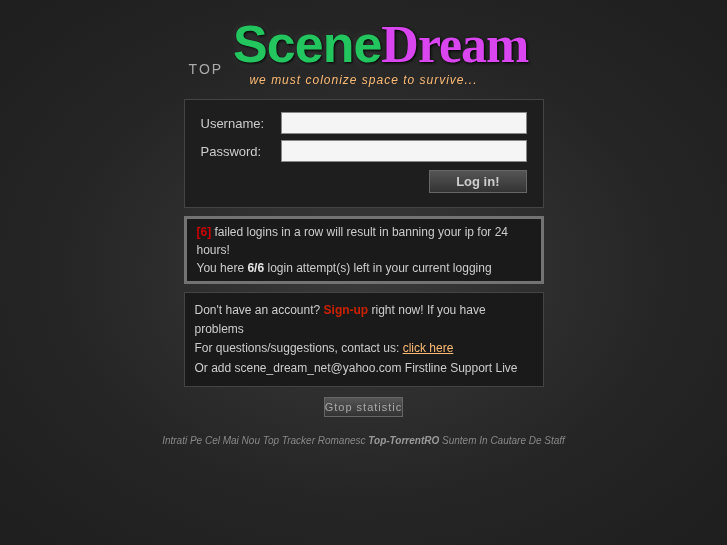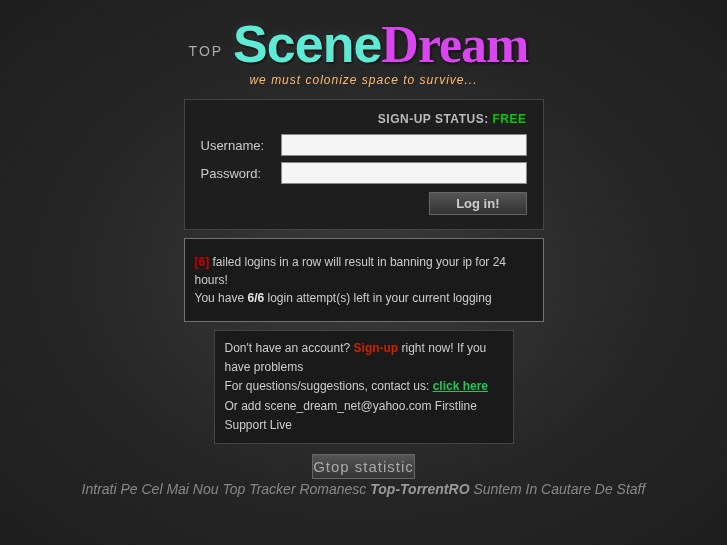--- a/index.html
+++ b/index.html
@@ -37,21 +37,21 @@
       font-size: 14px;
       color: #aaaaaa;
       position: relative;
       top: 6px;
       left: -10px;
       letter-spacing: 2px;
       font-weight: normal;
     }
 
     .logo-scene {
-      color: #5eead4;
+      color: #22c55e;
       text-shadow: 1px 1px 3px #000, 0 0 10px rgba(255,255,255,0.1);
     }
 
     .logo-dream {
       color: #d946ef;
       text-shadow: 1px 1px 3px #000;
       font-family: Liberation Serif, serif;
     }
 
     .tagline {
@@ -121,44 +121,44 @@
       color: #cccccc;
       font-size: 13px;
       padding: 3px 26px;
       cursor: pointer;
       font-weight: bold;
     }
 
     
     .warning-box {
       background-color: #1a1a1a;
-      border: 1px solid #737373;
+      border: 3px solid #737373;
       width: 360px;
-      padding: 14px 10px;
+      padding: 4px 10px;
       margin-bottom: 8px;
       font-size: 12px;
       color: #cccccc;
       line-height: 1.5;
     }
 
     .warning-number {
       color: #cc0000;
       font-weight: bold;
     }
 
     .attempts-left {
       color: #e5e5e5;
       font-weight: bold;
     }
 
     
     .info-box {
       background-color: #1a1a1a;
       border: 1px solid #444;
-      width: 300px;
+      width: 360px;
       padding: 8px 10px;
       margin-bottom: 10px;
       font-size: 12px;
       color: #cccccc;
       line-height: 1.6;
     }
 
     .signup-link {
       color: #cc2200;
       font-weight: bold;
@@ -167,90 +167,87 @@
     }
 
     .recover-link {
       color: #cccccc;
       font-weight: bold;
       text-decoration: underline;
       cursor: pointer;
     }
 
     .click-here-link {
-      color: #22c55e;
-      font-weight: bold;
+      color: #fdba74;
+      font-weight: normal;
       text-decoration: underline;
       cursor: pointer;
     }
 
     
     .stats-btn {
       background: linear-gradient(to bottom, #555, #333);
       border: 1px solid #666;
       color: #aaaaaa;
-      font-size: 15px;
+      font-size: 11px;
       padding: 3px 0;
       cursor: pointer;
+      margin-bottom: 16px;
       letter-spacing: 1px;
     }
 
     
     .footer-text {
-      font-size: 14px;
+      font-size: 10px;
       color: #888888;
       text-align: left;
       font-style: italic;
       padding: 0 40px;
       line-height: 1.5;
     }
 
     .footer-bold {
       font-weight: bold;
       font-style: italic;
       color: #999999;
     }
   </style>
 </head>
 <body>
 
 <div class="logo-area">
-  <div style="display:flex; align-items:center; justify-content:center;">
+  <div style="display:flex; align-items:flex-end; justify-content:center;">
     <span class="logo-top">TOP</span>
     <span class="logo-text">
       <span class="logo-scene">Scene</span><span class="logo-dream">Dream</span>
     </span>
   </div>
   <div class="tagline">we must colonize space to survive...</div>
 </div>
 
 <div class="login-box">
-  <div class="signup-status">
-    <span>SIGN-UP STATUS:</span>
-    <span class="signup-status-value">FREE</span>
-  </div>
 
   <div class="form-row">
     <label class="form-label">Username:</label>
     <input class="form-input" type="text" style="">
   </div>
 
   <div class="form-row">
     <label class="form-label">Password:</label>
     <input class="form-input" type="password" style="">
   </div>
 
   <div class="login-btn-row">
     <button class="login-btn">Log in!</button>
   </div>
 </div>
 
 <div class="warning-box">
   <span class="warning-number">[6]</span><span> failed logins in a row will result in banning your ip for 24 hours!</span><br>
-  <span>You have </span><span class="attempts-left">6/6</span><span> login attempt(s) left in your current logging</span>
+  <span>You here </span><span class="attempts-left">6/6</span><span> login attempt(s) left in your current logging</span>
 </div>
 
 <div class="info-box">
   <div>
     <span>Don't have an account? </span><a class="signup-link">Sign-up</a><span> right now! If you have problems</span>
   </div>
   <div>
     <span>For questions/suggestions, contact us: </span><a class="click-here-link">click here</a>
   </div>
   <div>

